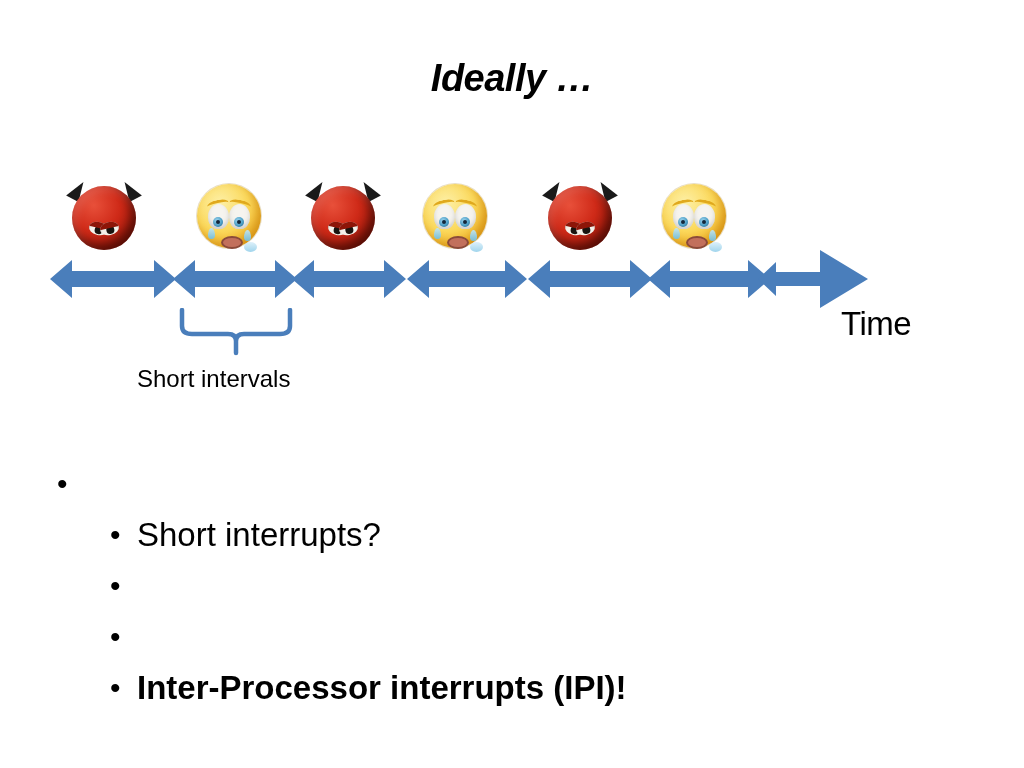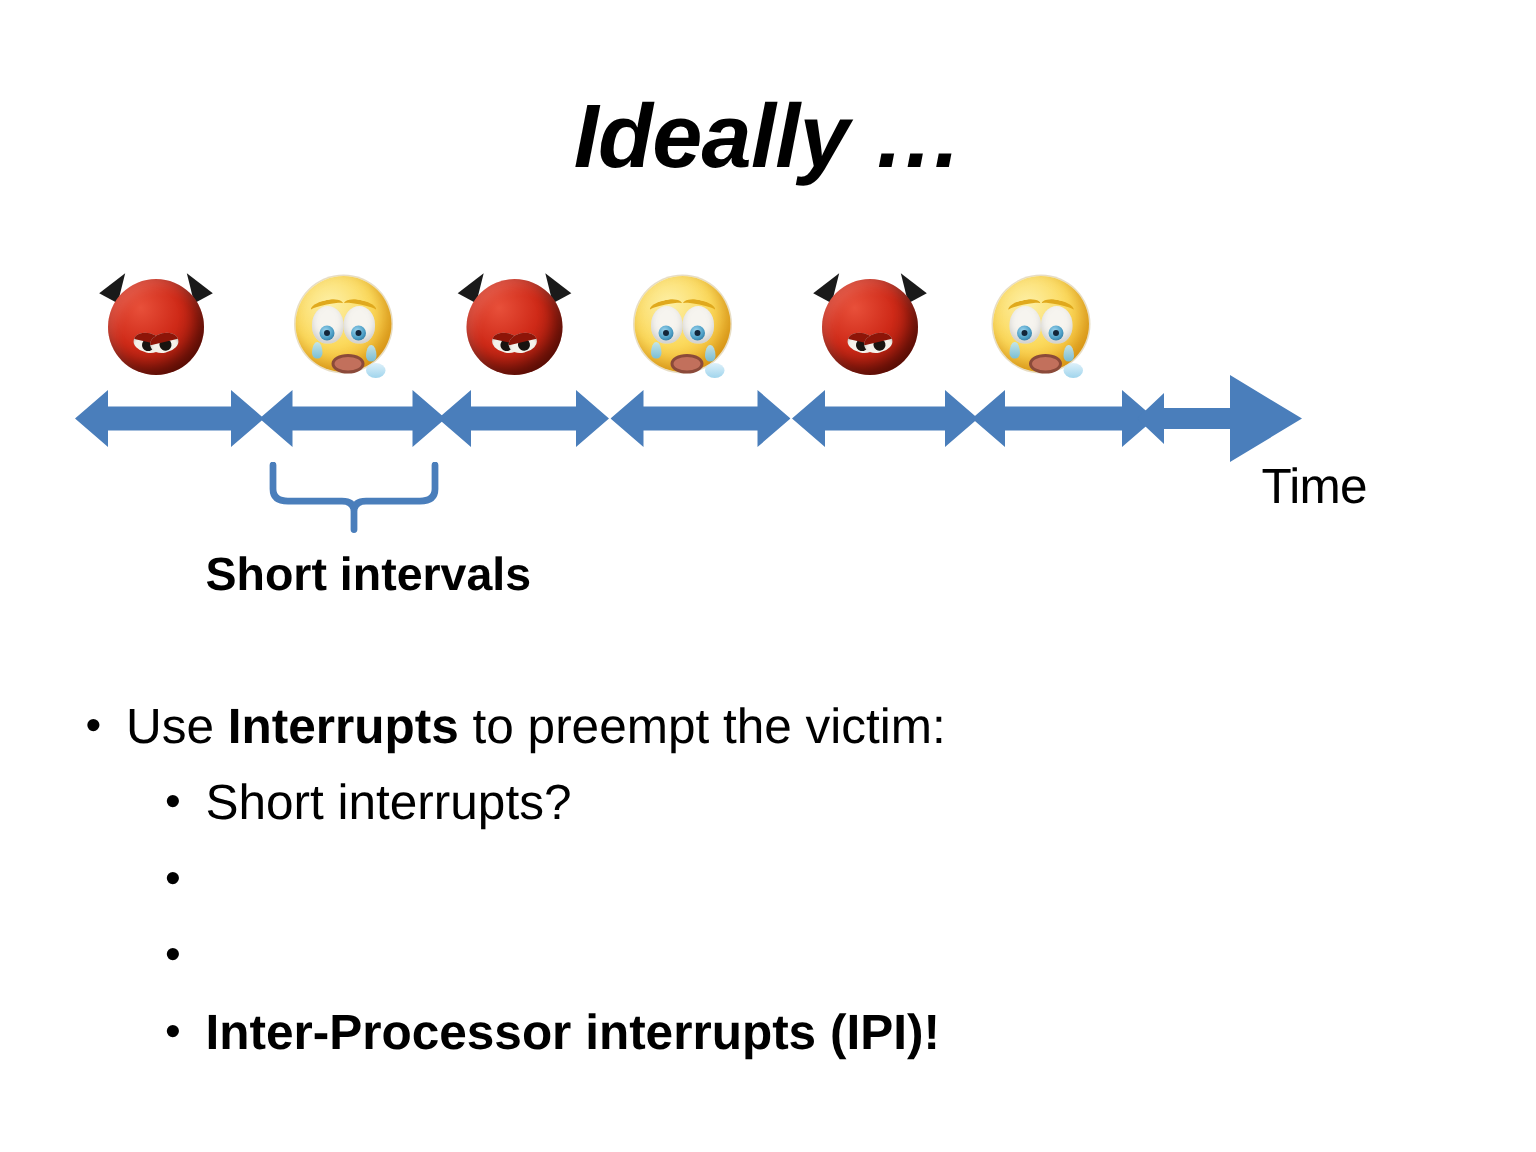--- a/index.html
+++ b/index.html
@@ -16,21 +16,21 @@
     color: #000000;
   }
 
   
   #slide-title {
     position: absolute;
     left: 0;
     top: 58px;
     width: 1024px;
     text-align: center;
-    font-size: 60px;
+    font-size: 38px;
     font-weight: bold;
     font-style: italic;
     letter-spacing: -0.5px;
     line-height: 1.1;
   }
 
   
   #timeline {
     position: absolute;
     left: 0;
@@ -213,22 +213,22 @@
     top: 148px;
     width: 120px;
     height: 48px;
   }
   #brace svg { display: block; }
 
   #short-intervals-label {
     position: absolute;
     left: 137px;
     top: 205px;
-    font-size: 31px;
-    font-weight: bold;
+    font-size: 24px;
+    font-weight: normal;
     white-space: nowrap;
   }
 
   #time-label {
     position: absolute;
     left: 841px;
     top: 145px;
     font-size: 33px;
     font-weight: normal;
     letter-spacing: -0.5px;
@@ -406,21 +406,20 @@
   </div>
 
   <div id="short-intervals-label">Short intervals</div>
 
   <div id="time-label">Time</div>
 </div>
 
 <div id="bullets">
     <div class="bullet level1">
       <span class="dot">•</span>
-      <span class="txt"><span>Use </span><b>Interrupts</b><span> to preempt the victim:</span></span>
     </div>
     <div class="bullet level2">
       <span class="dot">•</span>
       <span class="txt"><span>Short interrupts?</span></span>
     </div>
     <div class="bullet level2">
       <span class="dot">•</span>
     </div>
     <div class="bullet level2">
       <span class="dot">•</span>

